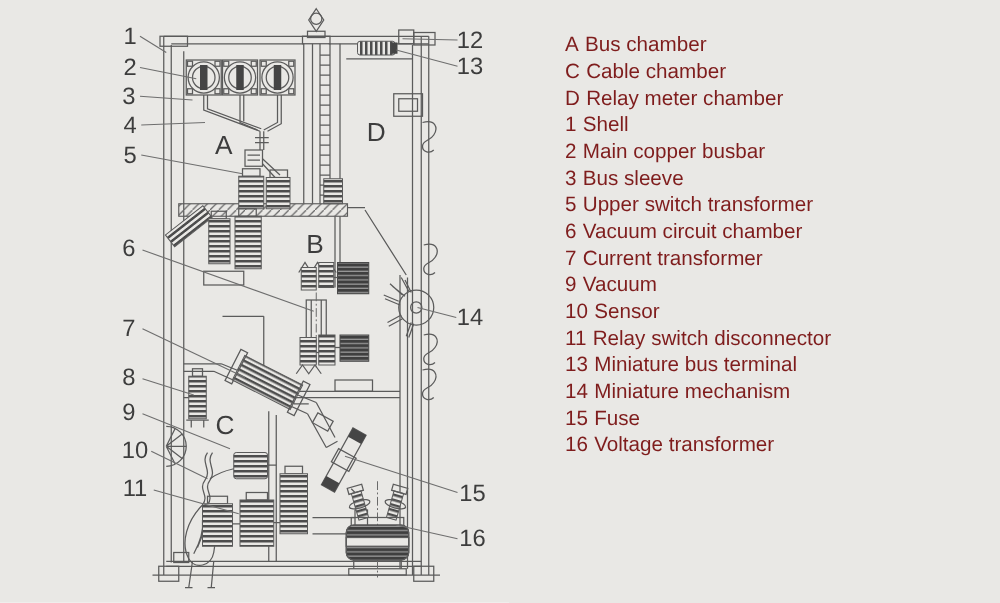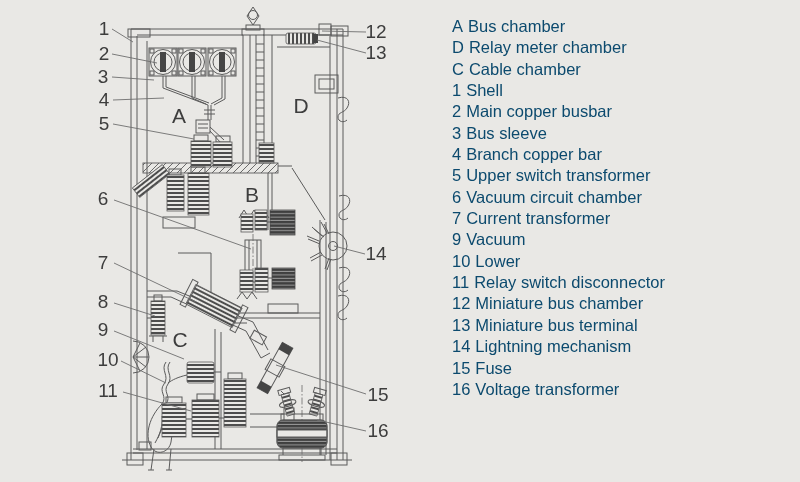--- a/index.html
+++ b/index.html
@@ -15,22 +15,22 @@
   svg .fV{fill:url(#vins);stroke:#5b5b5b;stroke-width:0.8;}
   svg .fB{fill:url(#blk);stroke:#4a4a4a;stroke-width:0.8;}
   svg .fH{fill:url(#hat);stroke:#5b5b5b;stroke-width:0.9;}
   svg .fD{fill:#454545;stroke:none;}
   svg .bgfill{fill:#e9e8e5;stroke:#5b5b5b;stroke-width:1;}
   svg .cl{stroke:#6a6a6a;fill:none;stroke-width:0.8;stroke-dasharray:7 2 1.5 2;}
   svg text{fill:#3d3d3d;}
   .num{font-size:19px;}
   .chamber{font-size:21px;}
   .legend{
-    position:absolute;left:452px;top:16px;width:330px;
-    color:#0c4a6e;font-size:16.5px;
+    position:absolute;left:452px;top:26px;width:330px;
+    color:#7f1d1d;font-size:16.5px;
   }
   .legend-row{height:21.35px;line-height:21.35px;white-space:nowrap;}
   .legend-key{display:inline-block;margin-right:5px;}
 </style>
 </head>
 <body>
 
 <div class="stage">
 
 <svg width="800" height="482" viewBox="0 0 800 482">
@@ -326,32 +326,30 @@
     <text class="num" x="376" y="38">12</text>
     <text class="num" x="376" y="59">13</text>
     <text class="num" x="376" y="260">14</text>
     <text class="num" x="378" y="401">15</text>
     <text class="num" x="378" y="437">16</text>
   </g>
 </svg>
 
 <div class="legend">
   <div class="legend-row"><span class="legend-key">A</span><span>Bus chamber</span></div>
+  <div class="legend-row"><span class="legend-key">C</span><span>Cable chamber</span></div>
   <div class="legend-row"><span class="legend-key">D</span><span>Relay meter chamber</span></div>
-  <div class="legend-row"><span class="legend-key">C</span><span>Cable chamber</span></div>
   <div class="legend-row"><span class="legend-key">1</span><span>Shell</span></div>
   <div class="legend-row"><span class="legend-key">2</span><span>Main copper busbar</span></div>
   <div class="legend-row"><span class="legend-key">3</span><span>Bus sleeve</span></div>
-  <div class="legend-row"><span class="legend-key">4</span><span>Branch copper bar</span></div>
   <div class="legend-row"><span class="legend-key">5</span><span>Upper switch transformer</span></div>
   <div class="legend-row"><span class="legend-key">6</span><span>Vacuum circuit chamber</span></div>
   <div class="legend-row"><span class="legend-key">7</span><span>Current transformer</span></div>
   <div class="legend-row"><span class="legend-key">9</span><span>Vacuum</span></div>
-  <div class="legend-row"><span class="legend-key">10</span><span>Lower</span></div>
+  <div class="legend-row"><span class="legend-key">10</span><span>Sensor</span></div>
   <div class="legend-row"><span class="legend-key">11</span><span>Relay switch disconnector</span></div>
-  <div class="legend-row"><span class="legend-key">12</span><span>Miniature bus chamber</span></div>
   <div class="legend-row"><span class="legend-key">13</span><span>Miniature bus terminal</span></div>
-  <div class="legend-row"><span class="legend-key">14</span><span>Lightning mechanism</span></div>
+  <div class="legend-row"><span class="legend-key">14</span><span>Miniature mechanism</span></div>
   <div class="legend-row"><span class="legend-key">15</span><span>Fuse</span></div>
   <div class="legend-row"><span class="legend-key">16</span><span>Voltage transformer</span></div>
 </div>
 
 </div>
 
 </body></html>

